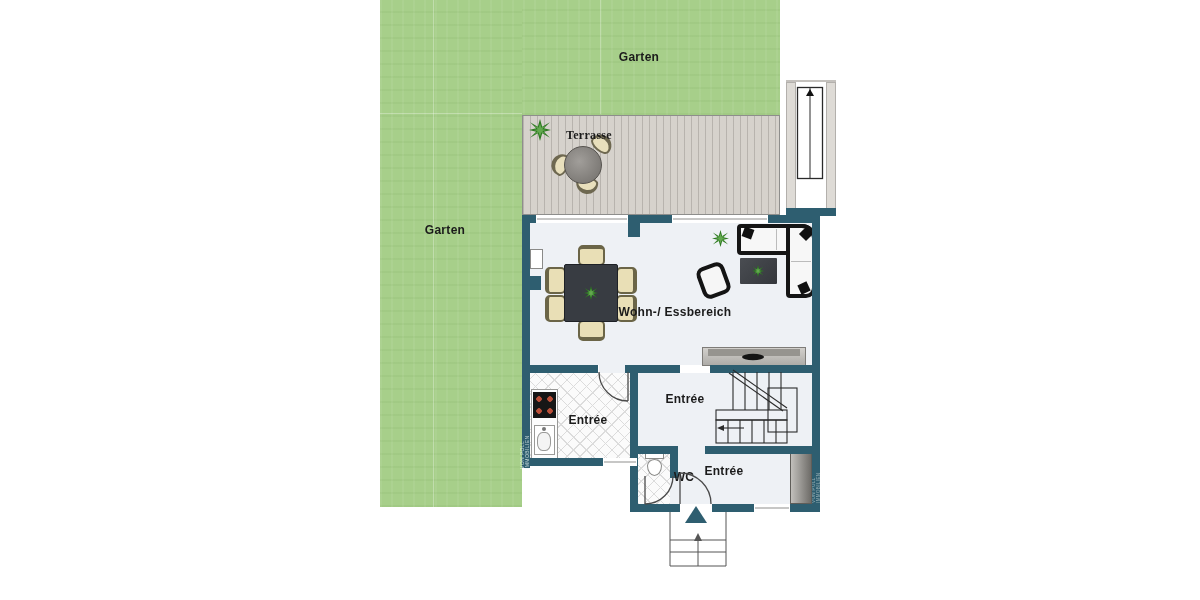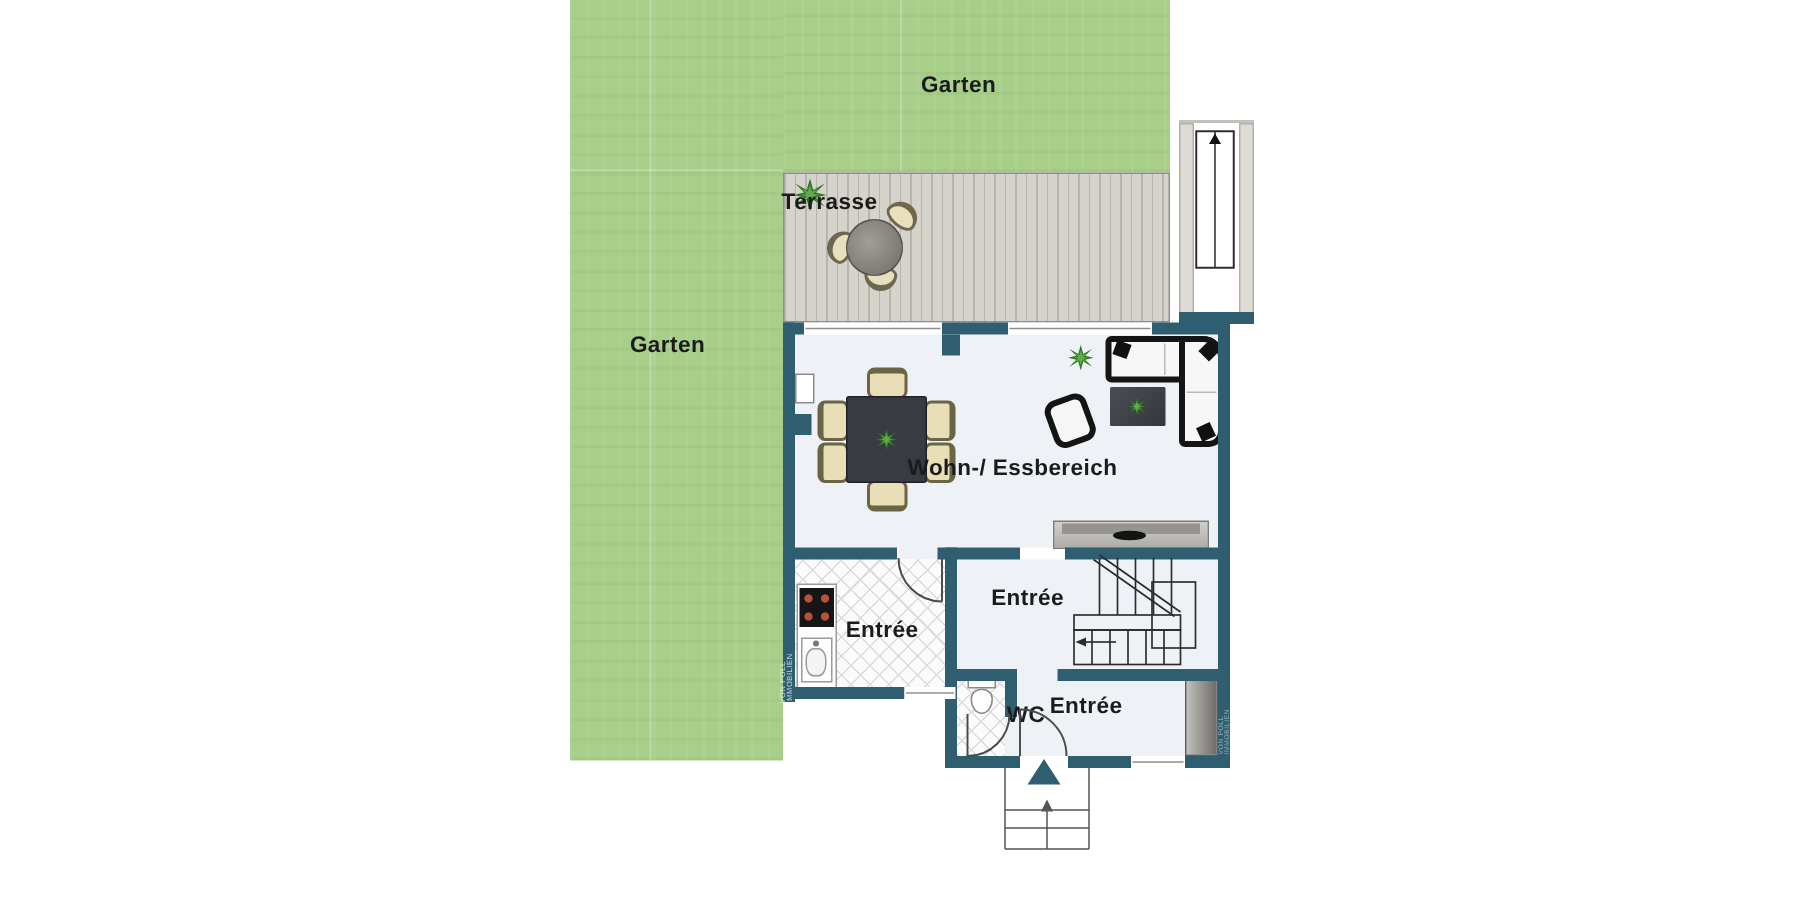--- a/index.html
+++ b/index.html
@@ -13,21 +13,21 @@
   .gline{background:rgba(255,255,255,.3);}
   .terrace{background:#d6d2cc;border:1px solid #8e8e8c;
     background-image:repeating-linear-gradient(90deg, rgba(105,100,95,.28) 0 1px, transparent 1px 7px);}
   .wall{position:absolute;background:#2e5e70;}
   .floor{position:absolute;background:#eef1f5;}
   .tile{position:absolute;background:#fbfbfb;
     background-image:
       repeating-linear-gradient(45deg,#dcdcdc 0 1px,transparent 1px 9px),
       repeating-linear-gradient(-45deg,#dcdcdc 0 1px,transparent 1px 9px);}
   .window{position:absolute;background:#ffffff;}
-  .lbl{position:absolute;transform:translate(-50%,-50%);font-weight:bold;font-size:15px;
+  .lbl{position:absolute;transform:translate(-50%,-50%);font-weight:bold;font-size:12px;
        color:#1b1b1b;letter-spacing:.3px;white-space:nowrap;}
   .chair{position:absolute;box-sizing:border-box;background:#e9dfb6;border:2px solid #6b6547;border-radius:5px;}
   .chair-n{border-top-width:4px;}.chair-s{border-bottom-width:4px;}
   .chair-w{border-left-width:4px;}.chair-e{border-right-width:4px;}
   .tchair{position:absolute;box-sizing:border-box;background:#e8dfbc;border:2px solid #6e6850;
           border-top-width:4px;border-radius:50% 50% 50% 50% / 65% 65% 35% 35%;}
   .sofa{position:absolute;box-sizing:border-box;background:#f7f7f7;border:4px solid #151515;}
   .seam{position:absolute;background:#bbbbbb;}
   .pillow{position:absolute;background:#111111;}
   .wm{position:absolute;writing-mode:vertical-rl;transform:rotate(180deg);overflow:hidden;
@@ -148,21 +148,21 @@
   <div class="window" style="left:603px;top:458px;width:34px;height:8px;"></div>
   <div class="window" style="left:754px;top:504px;width:36px;height:8px;"></div>
 
   <div class="abs" style="left:685px;top:506px;width:0;height:0;border-left:11px solid transparent;border-right:11px solid transparent;border-bottom:17px solid #2e5e70;"></div>
 
   <div class="wm" style="left:520px;top:407px;width:10px;height:62px;color:rgba(235,245,240,.8);">VON POLL IMMOBILIEN</div>
   <div class="wm" style="left:812px;top:453px;width:9px;height:50px;font-size:4.5px;color:rgba(220,230,228,.55);">VON POLL IMMOBILIEN</div>
 
   <div class="lbl" style="left:639px;top:57px;">Garten</div>
   <div class="lbl" style="left:445px;top:230px;">Garten</div>
-  <div class="lbl" style="left:553px;top:135px;">Terrasse</div>
+  <div class="lbl" style="left:589px;top:135px;font-family:Liberation Serif, serif;">Terrasse</div>
   <div class="lbl" style="left:675px;top:312px;">Wohn-/ Essbereich</div>
   <div class="lbl" style="left:588px;top:420px;">Entrée</div>
   <div class="lbl" style="left:685px;top:399px;">Entrée</div>
   <div class="lbl" style="left:684px;top:477px;">WC</div>
   <div class="lbl" style="left:724px;top:471px;">Entrée</div>
 
   <svg class="overlay" width="1200" height="600" viewBox="0 0 1200 600">
 
     <g stroke="#8f8f8d" stroke-width="1">
       <path d="M537 219 H627"></path>

